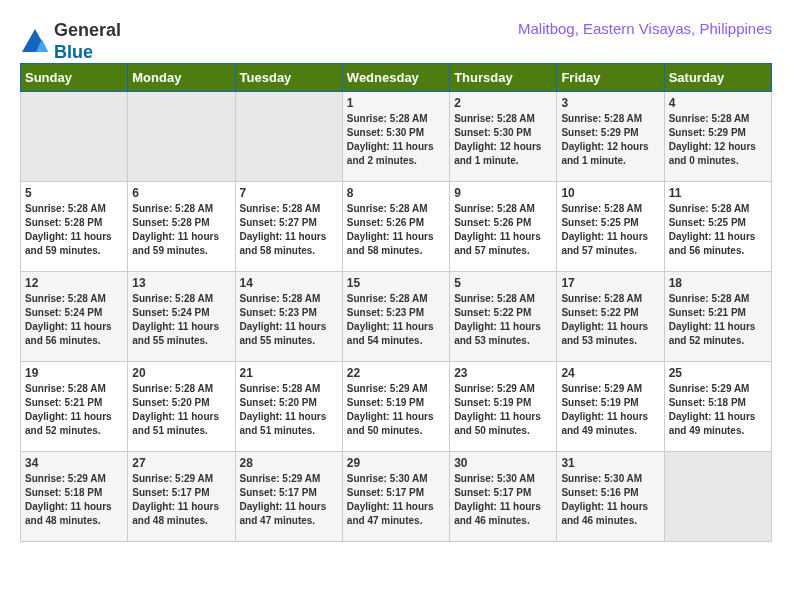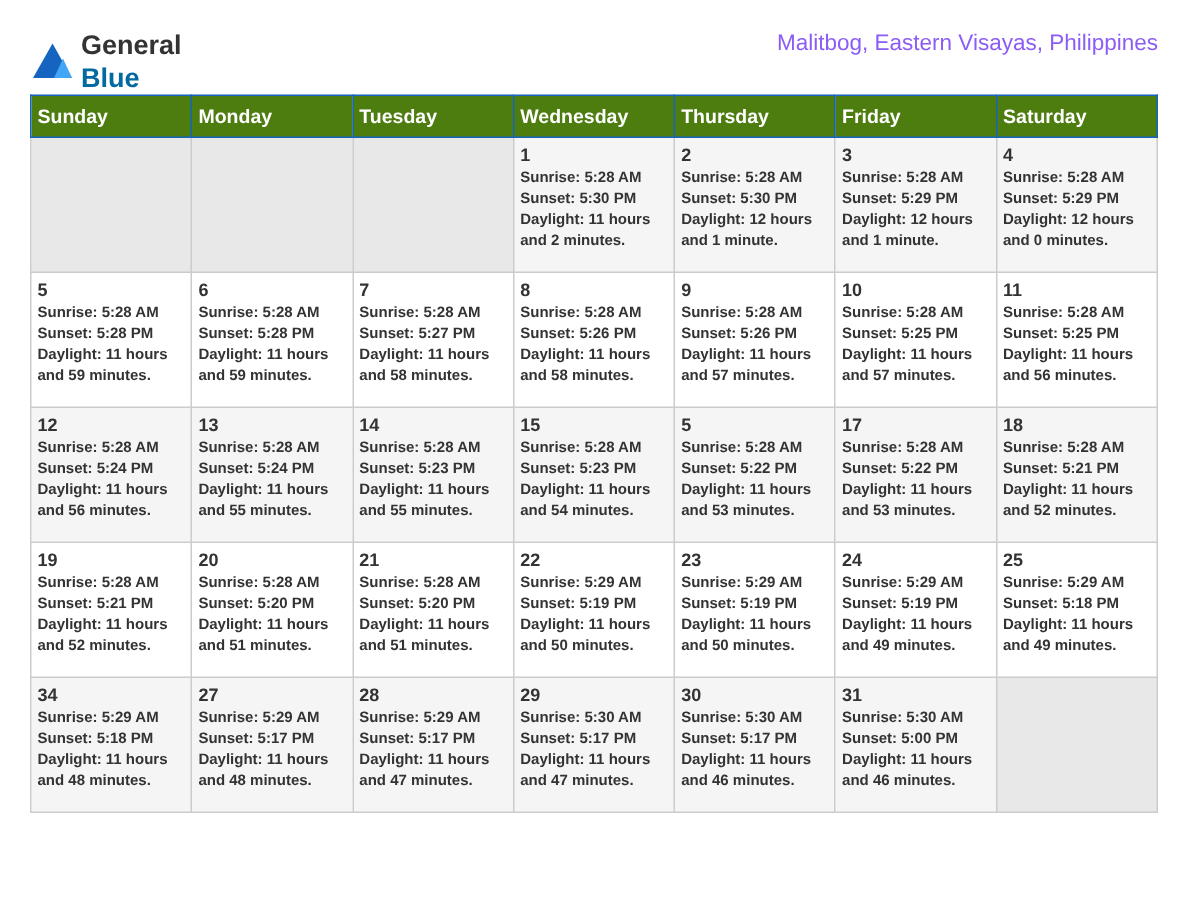--- a/index.html
+++ b/index.html
@@ -248,18 +248,18 @@
         <td>
           <span class="day-number">29</span>
           <div class="cell-content"><span>Sunrise: 5:30 AM</span><br><span>Sunset: 5:17 PM</span><br><span>Daylight: 11 hours and 47 minutes.</span></div>
         </td>
         <td>
           <span class="day-number">30</span>
           <div class="cell-content"><span>Sunrise: 5:30 AM</span><br><span>Sunset: 5:17 PM</span><br><span>Daylight: 11 hours and 46 minutes.</span></div>
         </td>
         <td>
           <span class="day-number">31</span>
-          <div class="cell-content"><span>Sunrise: 5:30 AM</span><br><span>Sunset: 5:00 PM</span><br><span>Daylight: 11 hours and 46 minutes.</span></div>
+          <div class="cell-content"><span>Sunrise: 5:30 AM</span><br><span>Sunset: 5:16 PM</span><br><span>Daylight: 11 hours and 46 minutes.</span></div>
         </td>
         <td class="empty-cell"></td>
       </tr>
     </tbody>
 </table>
 
 </body></html>

